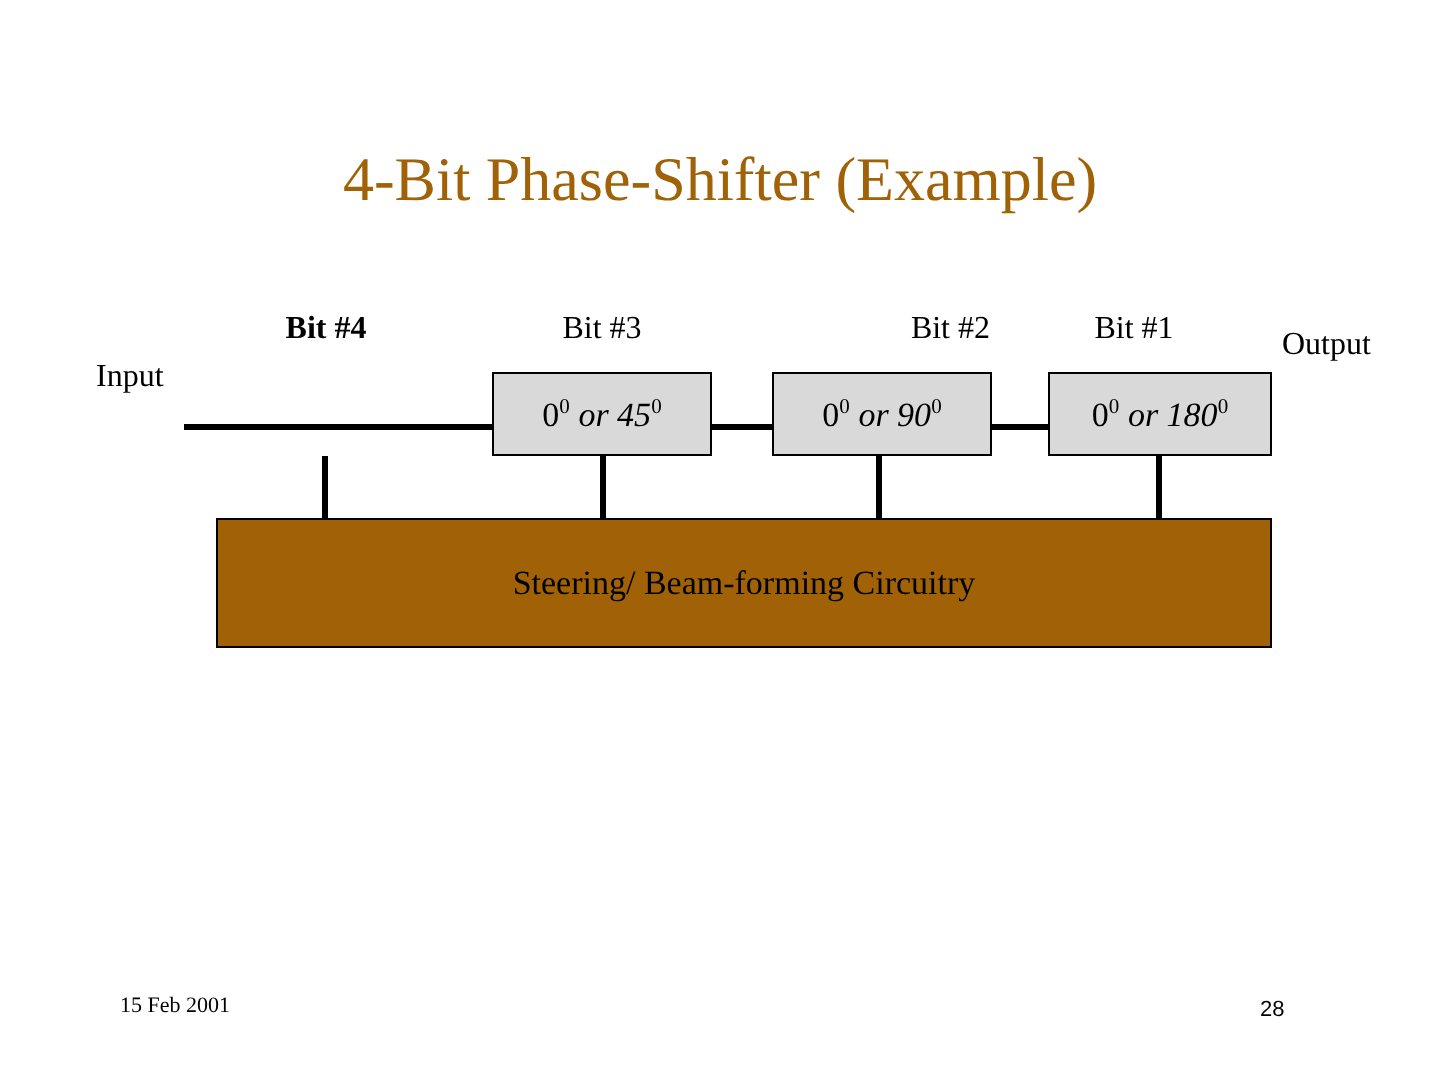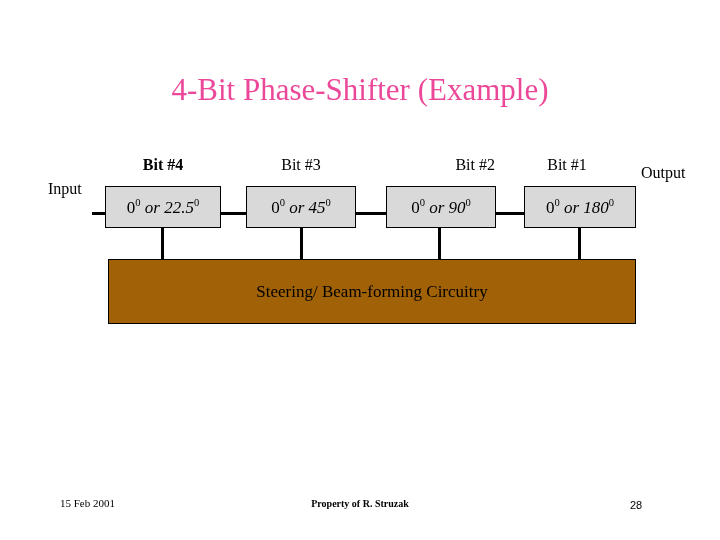--- a/index.html
+++ b/index.html
@@ -24,21 +24,21 @@
   }
 
   .title {
     position: absolute;
     left: 0;
     top: 72px;
     width: 720px;
     text-align: center;
     font-size: 31px;
     font-family: "Liberation Serif", serif;
-    color: #ec4899;
+    color: #a16207;
     letter-spacing: 0px;
   }
 
   
   .signal-line {
     position: absolute;
     left: 92px;
     top: 212px;
     width: 542px;
     height: 3px;
@@ -163,39 +163,35 @@
   <div class="signal-line"></div>
 
   <div class="io-label input-label">Input</div>
   <div class="io-label output-label">Output</div>
 
   <div class="bit-label lbl4">Bit #4</div>
   <div class="bit-label lbl3">Bit #3</div>
   <div class="bit-label lbl2">Bit #2</div>
   <div class="bit-label lbl1">Bit #1</div>
 
-  <div class="bit-block bit4">
-    <span class="val"><span>0</span><sup>0</sup><i> or 22.5</i><sup>0</sup></span>
-  </div>
   <div class="bit-block bit3">
     <span class="val"><span>0</span><sup>0</sup><i> or 45</i><sup>0</sup></span>
   </div>
   <div class="bit-block bit2">
     <span class="val"><span>0</span><sup>0</sup><i> or 90</i><sup>0</sup></span>
   </div>
   <div class="bit-block bit1">
     <span class="val"><span>0</span><sup>0</sup><i> or 180</i><sup>0</sup></span>
   </div>
 
   <div class="connector c1"></div>
   <div class="connector c2"></div>
   <div class="connector c3"></div>
   <div class="connector c4"></div>
 
   <div class="steering-box">
     <span>Steering/ Beam-forming Circuitry</span>
   </div>
 
   <div class="footer-date">15 Feb 2001</div>
-  <div class="footer-center">Property of R. Struzak</div>
   <div class="footer-page">28</div>
 
 </div>
 
 </body></html>

